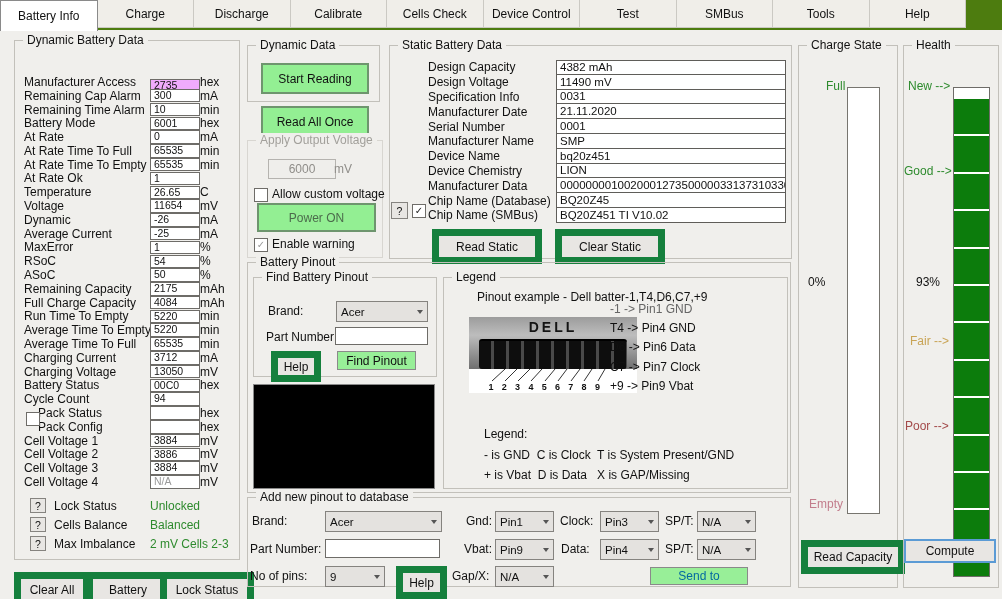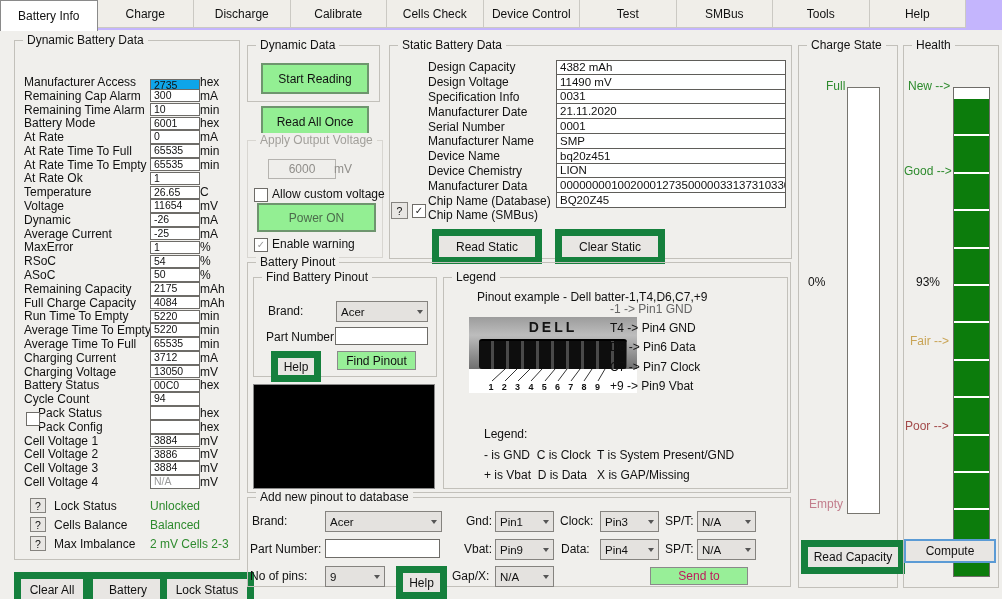--- a/index.html
+++ b/index.html
@@ -1,36 +1,36 @@
 <!DOCTYPE html>
 <html><head>
 <meta charset="utf-8">
 <style>
   html,body{margin:0;padding:0;}
   #app{position:relative;width:1002px;height:599px;background:#f0efec;
        font-family:"Liberation Sans",sans-serif;font-size:12px;color:#111;overflow:hidden;}
 
   
-  .tabbar{position:absolute;left:0;top:0;width:1002px;height:30px;background:#c4b5fd;}
+  .tabbar{position:absolute;left:0;top:0;width:1002px;height:30px;background:#4d7c0f;}
   .tabs{position:absolute;left:0;top:0;width:966px;height:27px;background:#f0eee9;display:flex;}
   .tab{flex:1;display:flex;align-items:center;justify-content:center;height:27px;
        border-right:1px solid #cbc9c3;border-bottom:1px solid #cbc9c3;cursor:default;white-space:nowrap;}
   .tab.active{background:#ffffff;height:30px;border:1px solid #8a8a8a;border-bottom:none;z-index:2;}
 
   
   .groupbox{position:absolute;border:1px solid #c2c0ba;}
   .groupbox>.glabel{position:absolute;top:-8px;left:8px;background:#f0efec;padding:0 4px;line-height:14px;white-space:nowrap;}
   .groupbox.disabled{border-color:#d8d6d1;}
   .groupbox.disabled>.glabel{color:#a2a09b;}
 
   
   .btn{position:absolute;display:flex;align-items:center;justify-content:center;background:#e8e6e3;
        border:7px solid #15803d;cursor:pointer;white-space:nowrap;}
   .btn-green{background:#93ef93;border:2px solid #6e956e;}
-  .btn-green-thin{background:#98ef98;border:1px solid #8a8a8a;color:#be185d;}
+  .btn-green-thin{background:#98ef98;border:1px solid #8a8a8a;color:#0369a1;}
   .btn-focus{border:2px solid #5b9bd5;}
   .field{position:absolute;background:#fff;border:1px solid #6e6c68;display:flex;align-items:center;padding:0 3px;}
   .field.disabled{background:#efeeeb;border-color:#b5b3af;color:#8f8d89;justify-content:center;}
   .combo{position:absolute;background:#e4e2df;border:1px solid #85837f;display:flex;align-items:center;
          justify-content:space-between;padding:0 4px;font-size:11.5px;cursor:pointer;}
   .chev{width:0;height:0;border-left:3.5px solid transparent;border-right:3.5px solid transparent;border-top:4px solid #555;}
   .checkbox{position:absolute;width:12px;height:12px;background:#fff;border:1px solid #6e6c68;
             display:flex;align-items:center;justify-content:center;font-size:10px;line-height:10px;cursor:pointer;}
   .checkbox.checked::after{content:"\2713";color:#222;}
   .checkbox.checked.gray::after{color:#9a9a9a;}
@@ -39,21 +39,21 @@
   .lbl{position:absolute;white-space:nowrap;}
   .green-text{color:#2e8b2e;}
 
   
   #dyn-rows{position:absolute;left:24px;top:75px;width:204px;}
   .drow{display:flex;align-items:center;height:13.8px;}
   .dlabel{width:126px;min-width:126px;font-size:12px;white-space:nowrap;overflow:visible;}
   .dlabel.indent{padding-left:14px;width:112px;min-width:112px;}
   .dinput{width:45px;min-width:45px;height:11.5px;background:#fff;border:1px solid #6e6c68;
           font-size:10.5px;line-height:11.5px;padding:0 0 0 3px;}
-  .dinput.hl{background:#0ea5e9;margin-top:8px;}
+  .dinput.hl{background:#f0abfc;margin-top:8px;}
   .dinput.muted{color:#9a9a9a;}
   .dunit{font-size:12px;}
 
   #status-rows{position:absolute;left:30px;top:496px;}
   .srow{display:flex;align-items:center;height:19px;}
   .srow .sq{position:static;width:14px;height:13px;min-width:14px;}
   .slabel{width:96px;margin-left:8px;white-space:nowrap;}
   .svalue{color:#2e8b2e;white-space:nowrap;}
 
   
@@ -342,20 +342,21 @@
       <div class="strow">
         <span class="stlabel">Manufacturer Data</span>
         <span class="stcell">0000000010020001273500000331373103303</span>
       </div>
       <div class="strow">
         <span class="stlabel">Chip Name (Database)</span>
         <span class="stcell">BQ20Z45</span>
       </div>
       <div class="strow">
         <span class="stlabel">Chip Name (SMBus)</span>
+        <span class="stcell">BQ20Z451 TI V10.02</span>
       </div>
     </div>
   <div class="qbtn" style="left:391px;top:202px;">?</div>
   <div class="checkbox checked" style="left:412px;top:204px;"></div>
   <div class="btn" style="left:432px;top:229px;width:96px;height:21px;">Read Static</div>
   <div class="btn" style="left:555px;top:229px;width:96px;height:21px;">Clear Static</div>
 
   <div class="groupbox" style="left:247px;top:262px;width:542px;height:229px;">
     <span class="glabel">Battery Pinout</span>
   </div>

